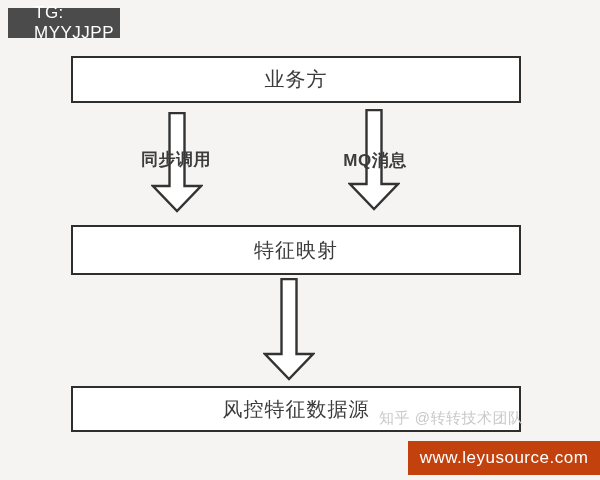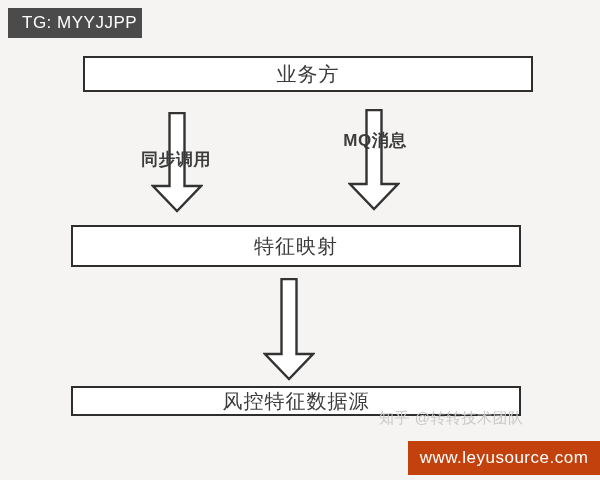--- a/index.html
+++ b/index.html
@@ -6,31 +6,31 @@
   body{
     width:600px;height:480px;position:relative;overflow:hidden;
     background:#f5f4f2;
     font-family:"Liberation Sans","DejaVu Sans",sans-serif;
   }
   .badge{
     position:absolute;background:#4b4b4b;color:#fff;
     display:flex;align-items:center;justify-content:center;
     font-size:17px;letter-spacing:0.5px;
   }
-  .badge-tl{left:8px;top:8px;width:134px;height:30px;justify-content:flex-start;padding-left:14px;box-sizing:border-box;}
+  .badge-tl{left:8px;top:8px;width:112px;height:30px;justify-content:flex-start;padding-left:26px;box-sizing:border-box;}
   .badge-br{left:408px;top:441px;width:192px;height:34px;background:#c2410c;}
   .node{
     position:absolute;left:71px;width:450px;
     background:#ffffff;border:2px solid #2e2e2e;box-sizing:border-box;
     display:flex;align-items:center;justify-content:center;
     font-size:20px;color:#3c3c3c;letter-spacing:1px;
   }
-  .node-business{top:56px;height:36px;margin-left:12px;}
-  .node-mapping{top:225px;height:42px;}
-  .node-datasource{top:386px;height:30px;}
+  .node-business{top:56px;height:47px;}
+  .node-mapping{top:225px;height:50px;}
+  .node-datasource{top:386px;height:46px;}
   .arrow{position:absolute;}
   .arrow svg{display:block;}
   .edge-label{
     position:absolute;transform:translate(-50%,-50%);
     font-size:17px;color:#3c3c3c;font-weight:600;white-space:nowrap;
     z-index:3;letter-spacing:0.5px;
   }
   .watermark{
     position:absolute;left:379px;top:409px;width:140px;
     text-align:right;font-size:15px;color:#c9c9c9;white-space:nowrap;
@@ -53,21 +53,21 @@
     <polygon points="18.5,1 33.5,1 33.5,74 50,74 26,99 2,74 18.5,74" fill="#ffffff" stroke="#333333" stroke-width="2.4" stroke-linejoin="miter"></polygon>
   </svg>
 </div>
 <div class="edge-label" style="left:176px;top:159px;">同步调用</div>
 
 <div class="arrow" style="left:348px;top:109px;">
   <svg width="52" height="102" viewBox="0 0 52 102">
     <polygon points="18.5,1 33.5,1 33.5,75 50,75 26,100 2,75 18.5,75" fill="#ffffff" stroke="#333333" stroke-width="2.4" stroke-linejoin="miter"></polygon>
   </svg>
 </div>
-<div class="edge-label" style="left:375px;top:140px;">MQ消息</div>
+<div class="edge-label" style="left:375px;top:160px;">MQ消息</div>
 
 <div class="node node-mapping">
   <span>特征映射</span>
 </div>
 
 <div class="arrow" style="left:263px;top:278px;">
   <svg width="52" height="103" viewBox="0 0 52 103">
     <polygon points="18.5,1 33.5,1 33.5,76 50,76 26,101 2,76 18.5,76" fill="#ffffff" stroke="#333333" stroke-width="2.4" stroke-linejoin="miter"></polygon>
   </svg>
 </div>

